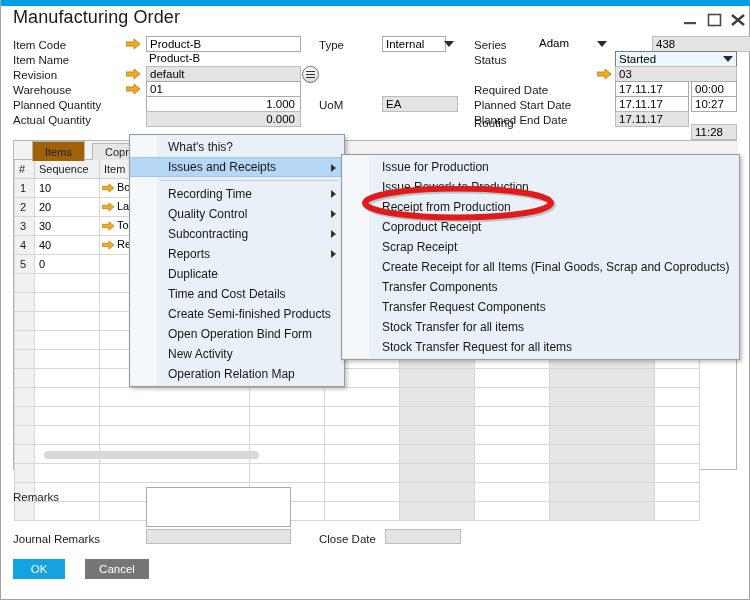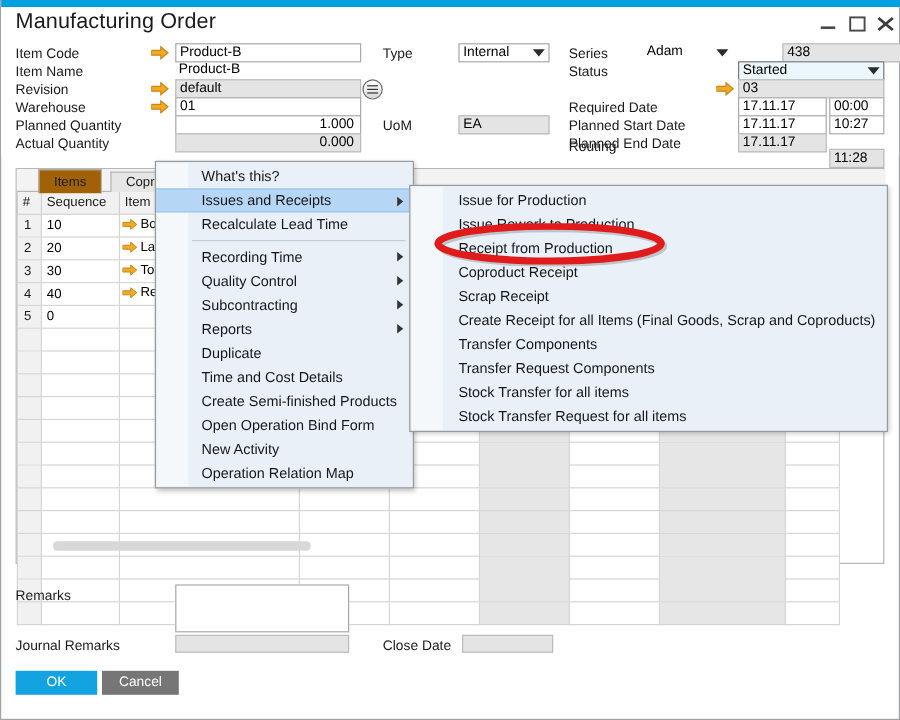--- a/index.html
+++ b/index.html
@@ -208,21 +208,21 @@
     position: absolute;
     height: 20px;
     font-size: 11.5px;
     color: #ffffff;
     text-align: center;
     line-height: 20px;
     border: none;
     cursor: default;
     font-family: "Liberation Sans", sans-serif;
   }
-  #btn-ok { left: 12px; top: 559px; width: 68px; background: #13a3e0; }
+  #btn-ok { left: 12px; top: 559px; width: 52px; background: #13a3e0; }
   #btn-cancel { left: 84px; top: 559px; width: 64px; background: #767676; }
 
   
   .menu {
     position: absolute;
     background: #e9f0f7;
     border: 1px solid #9a9a9a;
     box-shadow: 2px 2px 4px rgba(0,0,0,.25);
     z-index: 40;
     padding: 2px 0;
@@ -333,21 +333,21 @@
     <div id="revision-picker" style="left:301px;top:34px;">
       <div class="l" style="top:4px"></div>
         <div class="l" style="top:7px"></div>
         <div class="l" style="top:10px"></div>
     </div>
     <div class="fld" style="left:145px;top:49px;width:155px;">01</div>
     <div class="fld num" style="left:145px;top:64px;width:155px;">1.000</div>
     <div class="fld num ro" style="left:145px;top:79px;width:155px;">0.000</div>
 
     <div class="lbl" style="left:318px;top:6px;">Type</div>
-    <div class="fld" style="left:381px;top:4px;width:76px;">Internal</div>
+    <div class="fld" style="left:381px;top:4px;width:64px;">Internal</div>
     <div class="combo-arrow" style="left:443px;top:9px;"></div>
 
     <div class="lbl" style="left:318px;top:66px;">UoM</div>
     <div class="fld ro" style="left:381px;top:64px;width:76px;">EA</div>
 
     <div class="lbl" style="left:473px;top:6px;">Series</div>
     <div class="lbl" style="left:473px;top:21px;">Status</div>
     <div class="lbl" style="left:473px;top:36px;margin-top:48px;">Routing</div>
     <div class="lbl" style="left:473px;top:51px;">Required Date</div>
     <div class="lbl" style="left:473px;top:66px;">Planned Start Date</div>
@@ -629,21 +629,20 @@
   <div id="close-date"></div>
 
   <div class="btn" id="btn-ok">OK</div>
   <div class="btn" id="btn-cancel">Cancel</div>
 
   <div class="menu" id="menu-main">
     <div class="gutter"></div>
     <div id="menu-main-items">
         <div class="mi">What's this?</div>
         <div class="mi hl">Issues and Receipts<span class="sub"></span></div>
-        <div class="mi">Recalculate Lead Time</div>
         <div class="msep"></div>
         <div class="mi">Recording Time<span class="sub"></span></div>
         <div class="mi">Quality Control<span class="sub"></span></div>
         <div class="mi">Subcontracting<span class="sub"></span></div>
         <div class="mi">Reports<span class="sub"></span></div>
         <div class="mi">Duplicate</div>
         <div class="mi">Time and Cost Details</div>
         <div class="mi">Create Semi-finished Products</div>
         <div class="mi">Open Operation Bind Form</div>
         <div class="mi">New Activity</div>

